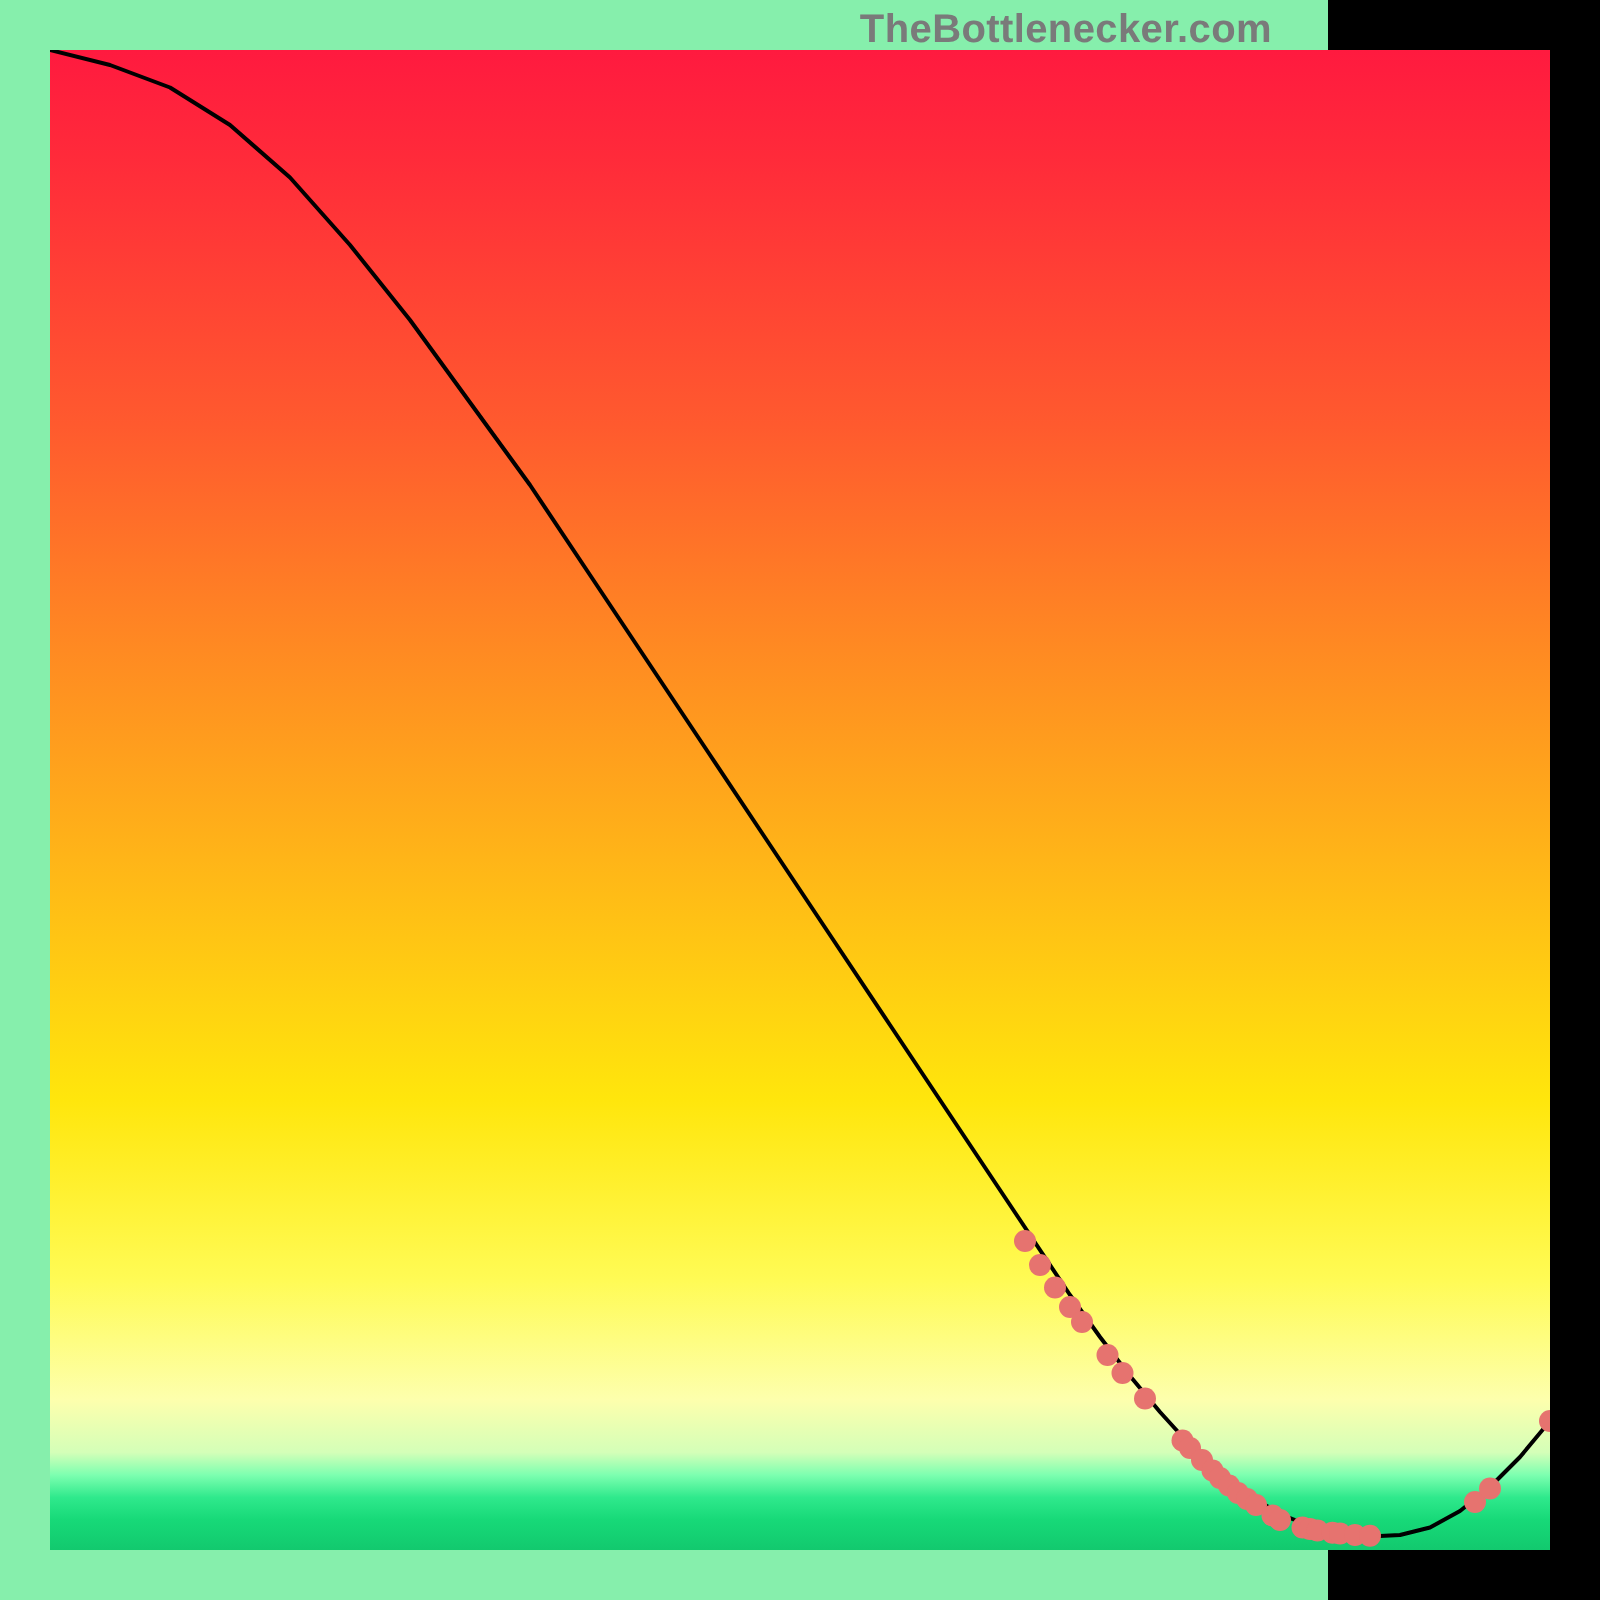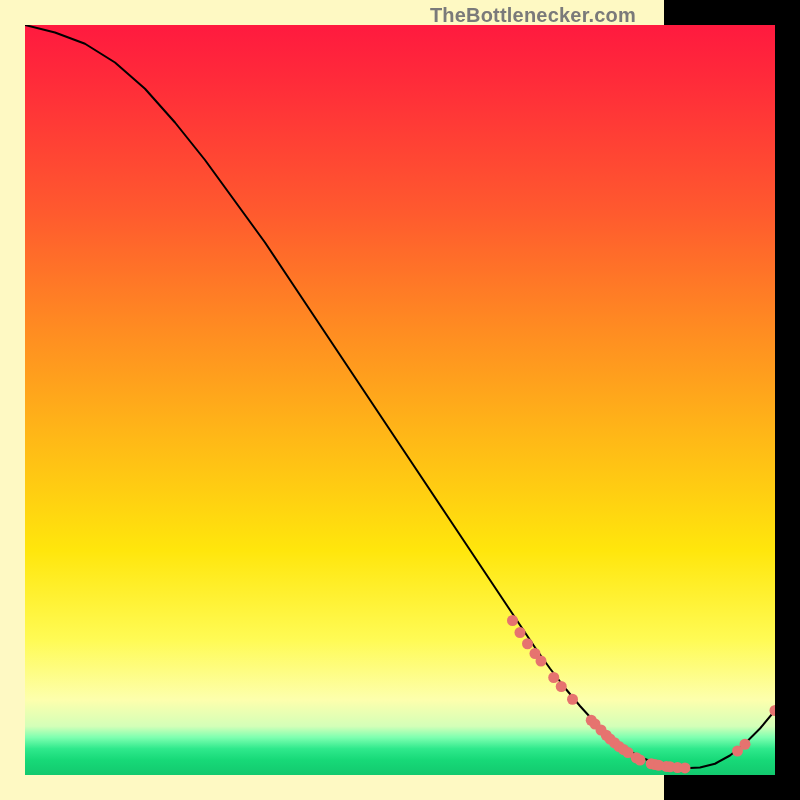--- a/index.html
+++ b/index.html
@@ -8,21 +8,21 @@
     width: 800px;
     height: 800px;
     background: #000;
     overflow: hidden;
     font-family: Arial, Helvetica, sans-serif;
   }
   .stage {
     position: relative;
     width: 664px;
     height: 800px;
-    background: #fef9c3;
+    background: #86efac;
   }
   .plot {
     position: absolute;
     left: 25px;
     top: 25px;
     width: 750px;
     height: 750px;
     
     background: linear-gradient(
       to bottom,

